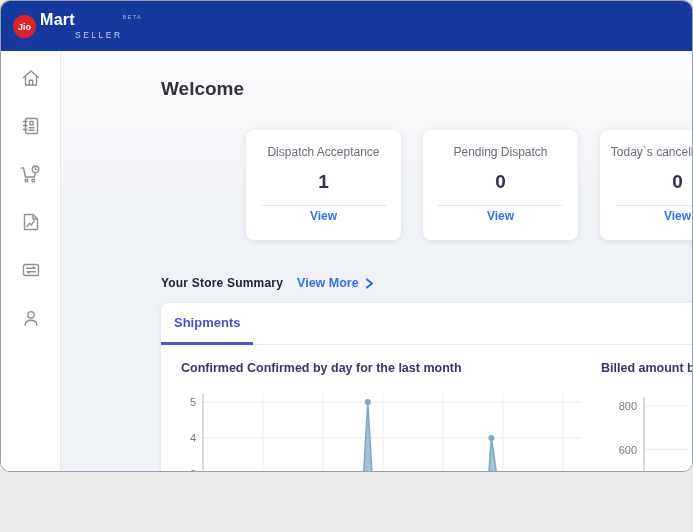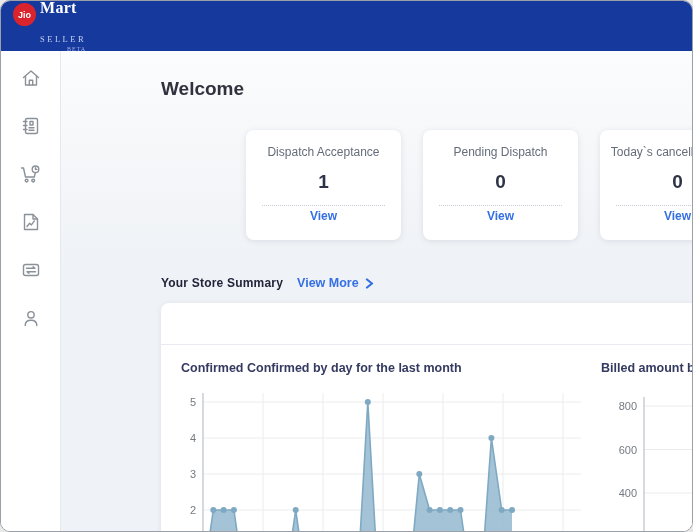--- a/index.html
+++ b/index.html
@@ -1,30 +1,30 @@
 <!DOCTYPE html>
 <html><head>
 <meta charset="utf-8">
 <style>
   * { margin:0; padding:0; box-sizing:border-box; }
   html,body { background:#e9e9e9; }
   body { font-family:"Liberation Sans", sans-serif; }
   .frame {
-    position:relative; width:693px; height:532px;
+    position:relative; width:693px; height:472px;
     border:1px solid #9ba0a8; border-radius:10px; overflow:hidden;
     background:#ffffff; display:flex; flex-direction:column;
   }
   
   .topbar { height:50px; flex:0 0 50px; background:#16399e; display:flex; align-items:center; padding-left:12px; }
   .logo { display:flex; align-items:flex-start; gap:4px; }
   .jio-circle {
     width:23px; height:23px; border-radius:50%; background:#d9232d; margin-top:3px;
     color:#fff; font-weight:bold; font-size:9px; display:flex; align-items:center; justify-content:center;
   }
-  .brand-text { display:flex; flex-direction:column; line-height:1;font-family:Liberation Serif, serif; }
+  .brand-text { display:flex; flex-direction:row; line-height:1; }
   .brand-mart { color:#fff; font-size:16px; font-weight:bold; letter-spacing:.3px; }
   .brand-seller { color:#c7d0ef; font-size:8.5px; letter-spacing:2.5px; margin-top:19px; }
   .brand-beta { color:#9fadde; font-size:6px; letter-spacing:1px; text-align:right; margin-top:2px; }
   
   .bodyrow { flex:1; display:flex; min-height:0;justify-content:flex-end; }
   .sidebar {
     flex:0 0 60px; background:#ffffff; border-right:1px solid #e6e8ec;
     display:flex; flex-direction:column; align-items:center; padding-top:16px; gap:26px;
   }
   .side-item { width:26px; height:22px; display:flex; align-items:center; justify-content:center; cursor:pointer; }
@@ -163,20 +163,21 @@
           <span class="view-more">
             <span>View More</span>
             <svg width="9" height="11" viewBox="0 0 9 11">
               <path d="M2 1.5 L7 5.5 L2 9.5"></path>
             </svg>
           </span>
         </div>
 
         <div class="summary-card">
           <div class="tabs">
+            <div class="tab active">Shipments</div>
           </div>
           <div class="charts">
             <div class="chart-block chart-left">
               <div class="chart-title">Confirmed Confirmed by day for the last month</div>
               <svg id="chart-left-svg" class="chart-svg" width="410" height="160">
                   <line x1="82" y1="8" x2="82" y2="160" stroke="#ececec" stroke-width="1"></line>
                   <line x1="142" y1="8" x2="142" y2="160" stroke="#ececec" stroke-width="1"></line>
                   <line x1="202" y1="8" x2="202" y2="160" stroke="#ececec" stroke-width="1"></line>
                   <line x1="262" y1="8" x2="262" y2="160" stroke="#ececec" stroke-width="1"></line>
                   <line x1="322" y1="8" x2="322" y2="160" stroke="#ececec" stroke-width="1"></line>

